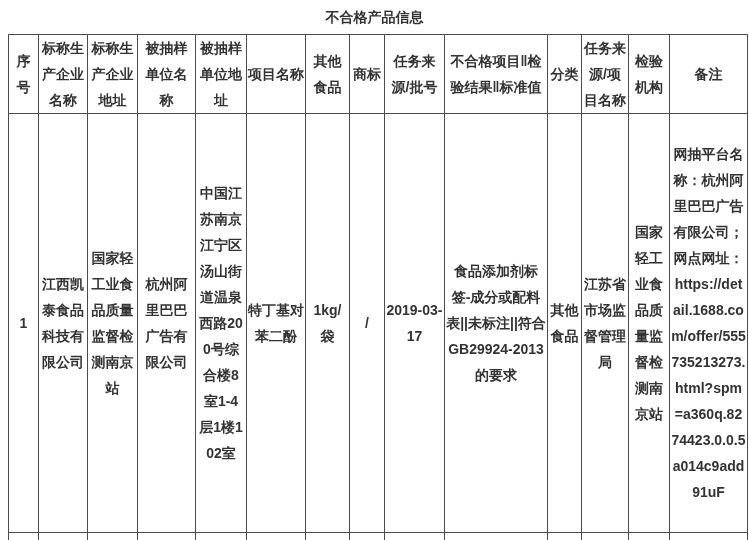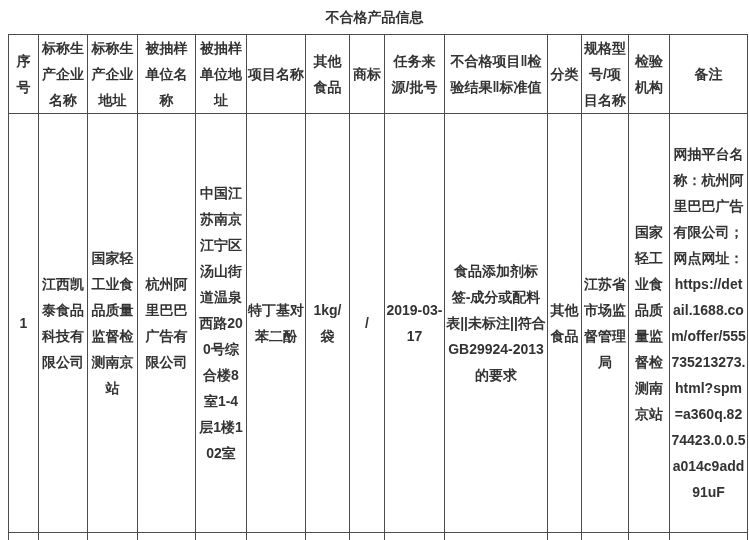--- a/index.html
+++ b/index.html
@@ -83,21 +83,21 @@
         <th>标称生产企业名称</th>
         <th>标称生产企业地址</th>
         <th>被抽样单位名称</th>
         <th>被抽样单位地址</th>
         <th>项目名称</th>
         <th>其他食品</th>
         <th>商标</th>
         <th>任务来源/批号</th>
         <th>不合格项目‖检验结果‖标准值</th>
         <th>分类</th>
-        <th>规格型号/项目名称</th>
+        <th>任务来源/项目名称</th>
         <th>检验机构</th>
         <th>备注</th>
       </tr>
     </thead>
     <tbody>
       <tr class="data-row">
         <td>1</td>
         <td>江西凯泰食品科技有限公司</td>
         <td>国家轻工业食品质量监督检测南京站</td>
         <td>杭州阿里巴巴广告有限公司</td>

